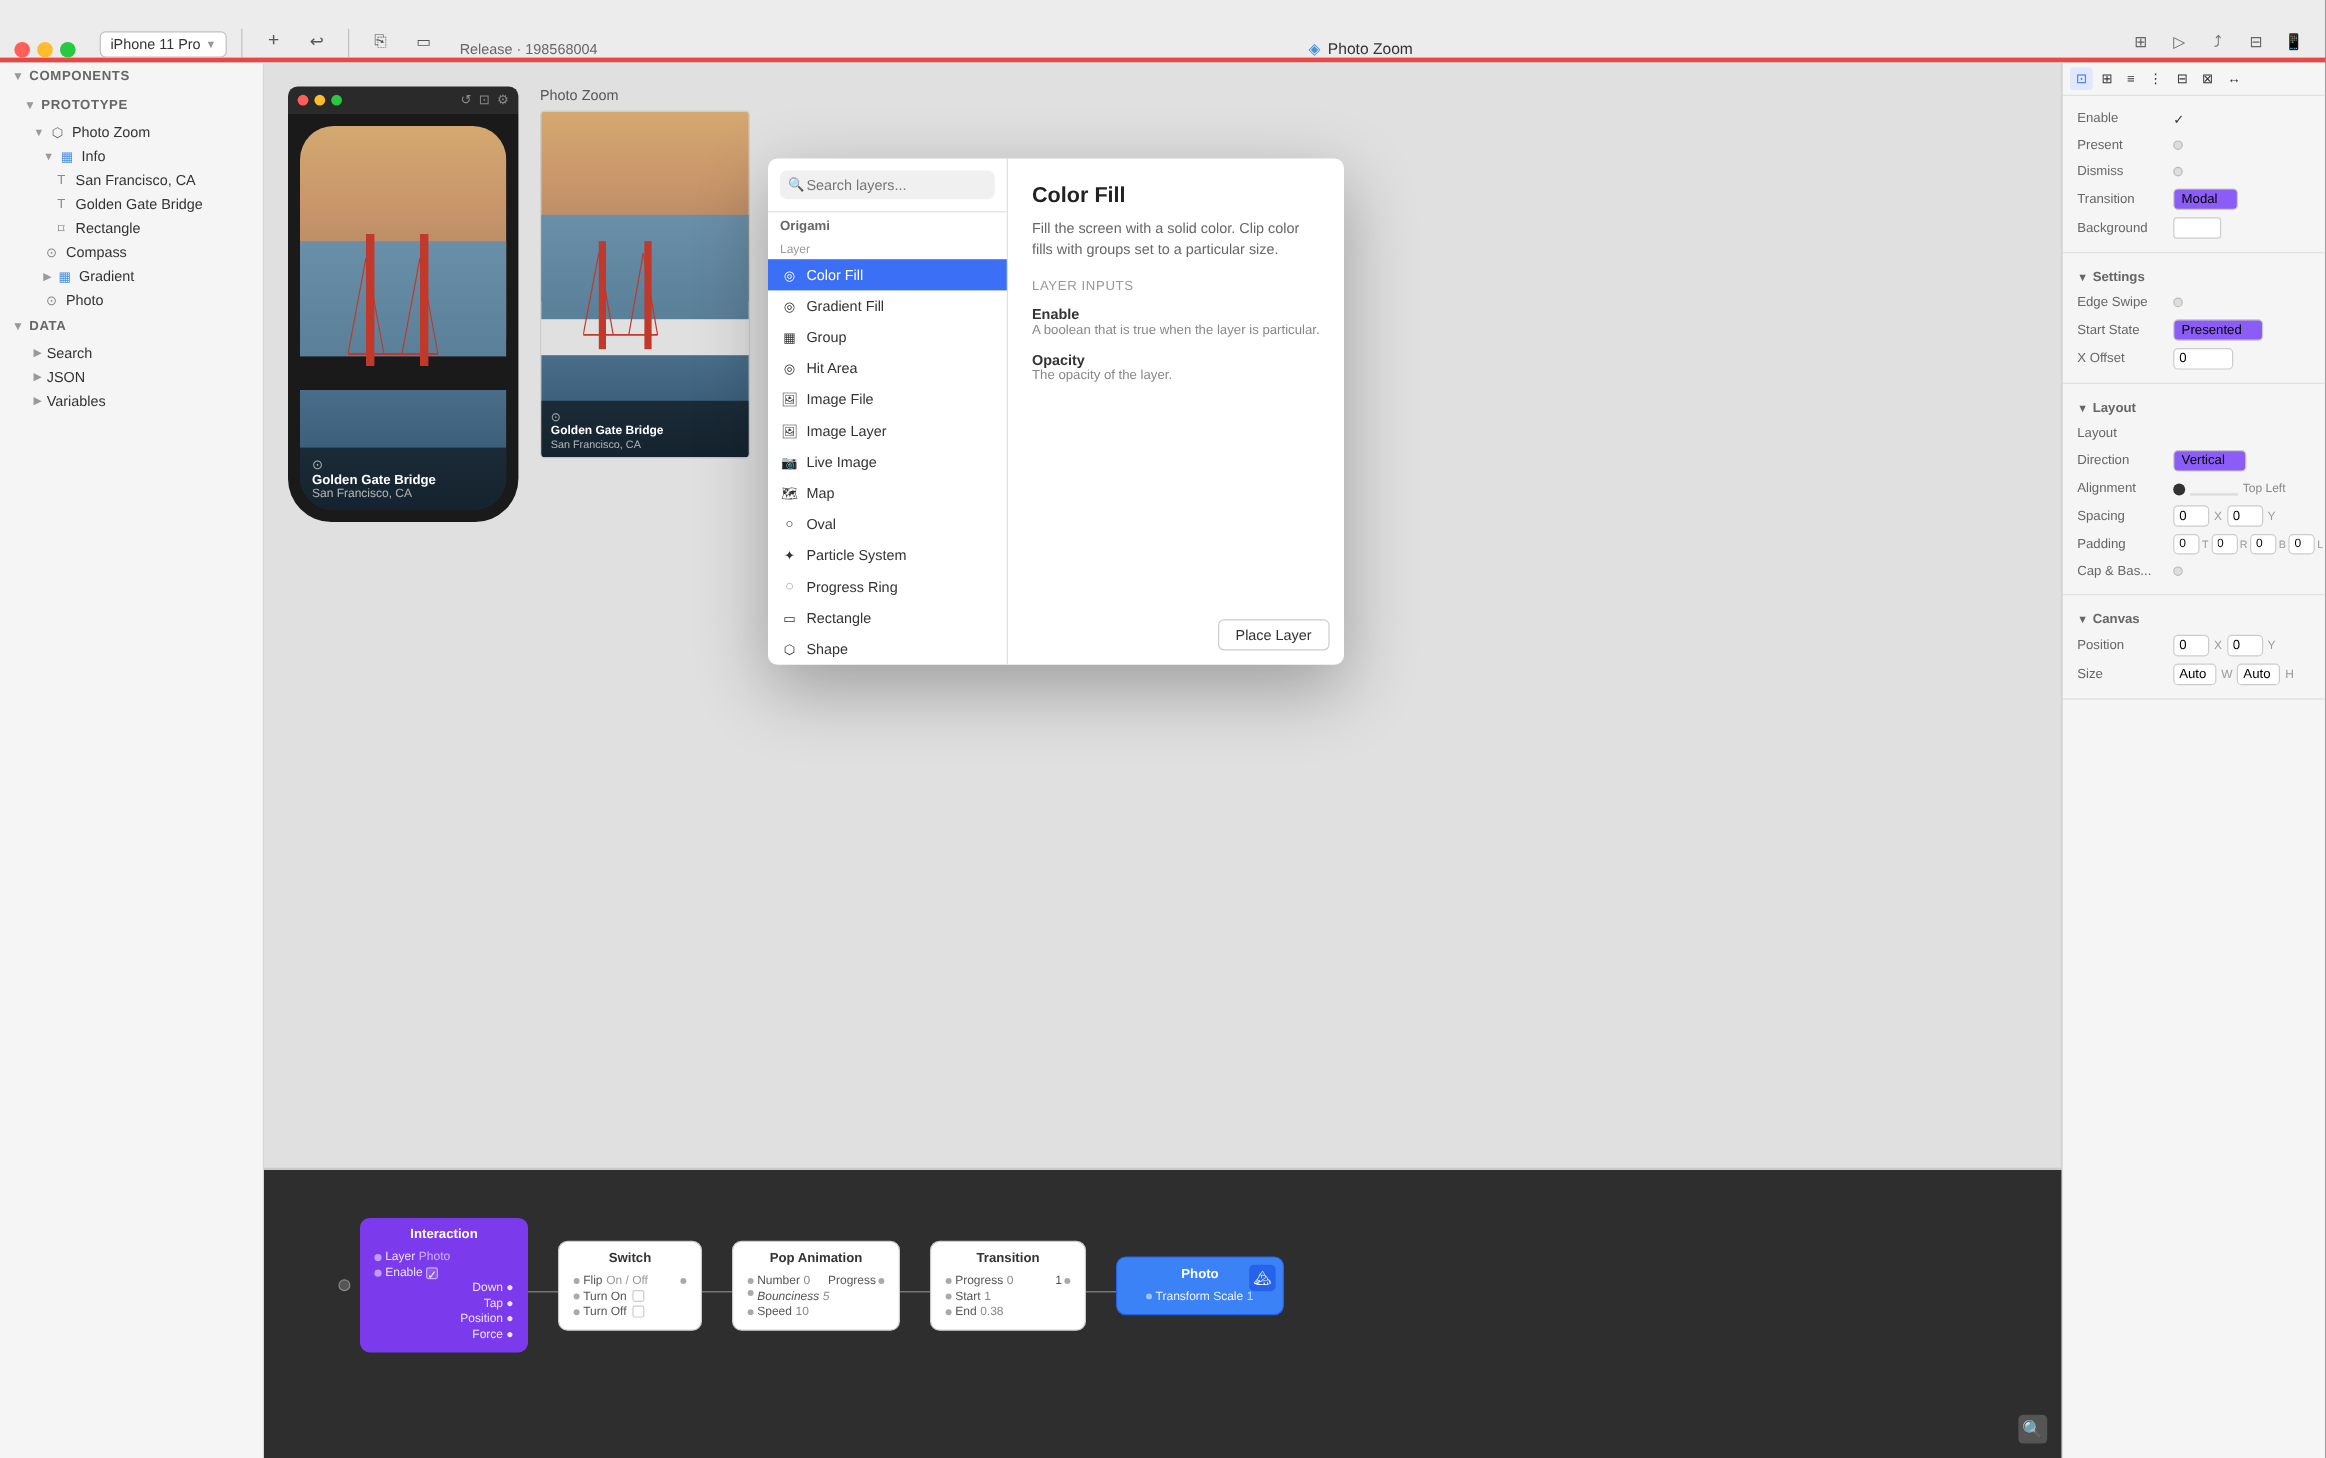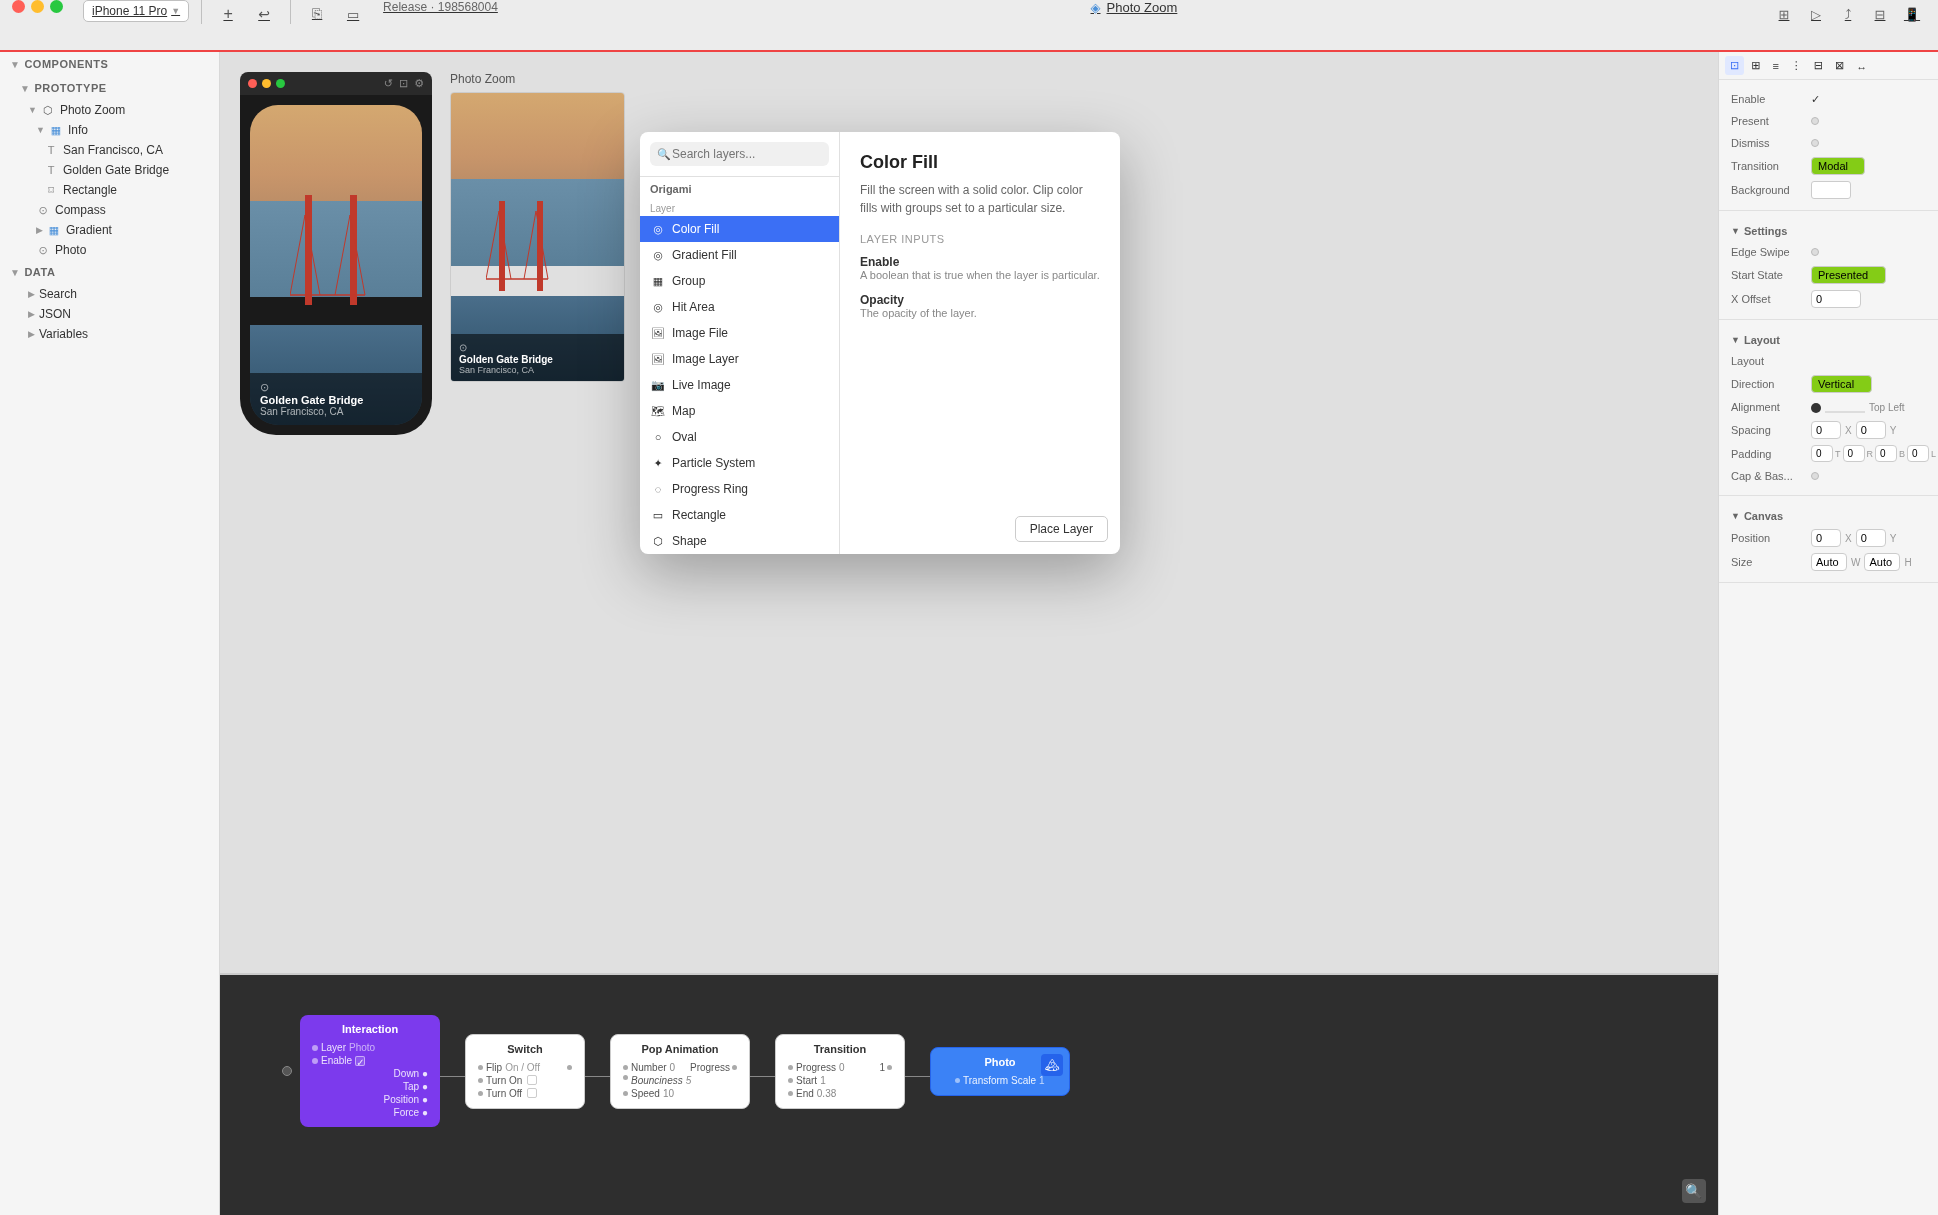--- a/index.html
+++ b/index.html
@@ -1,19 +1,19 @@
 <!DOCTYPE html>
 <html><head>
   <meta charset="utf-8">
   <style>
     * { box-sizing: border-box; margin: 0; padding: 0; }
     body { font-family: -apple-system, BlinkMacSystemFont, 'SF Pro Text', sans-serif; font-size: 12px; background: #1e1e1e; color: #333; overflow: hidden; width: 1938px; height: 1215px; }
 
     
-    .titlebar { height: 52px; background: #ececec; display: flex; align-items: flex-start; padding: 0 12px; border-bottom: 2px solid #ef4444; gap: 8px; text-decoration: underline; }
+    .titlebar { height: 52px; background: #ececec; display: flex; align-items: flex-end; padding: 0 12px; border-bottom: 4px solid #ef4444; gap: 8px; }
     .traffic-lights { display: flex; gap: 6px; }
     .traffic-light { width: 13px; height: 13px; border-radius: 50%; }
     .tl-red { background: #ff5f57; }
     .tl-yellow { background: #ffbd2e; }
     .tl-green { background: #28c840; }
     .device-selector { margin-left: 12px; background: #fff; border: 1px solid #c0c0c0; border-radius: 5px; padding: 3px 8px; font-size: 12px; display: flex; align-items: center; gap: 4px; cursor: pointer; }
     .tb-divider { width: 1px; height: 24px; background: #c0c0c0; margin: 0 4px; }
     .tb-btn { width: 28px; height: 28px; display: flex; align-items: center; justify-content: center; border-radius: 5px; cursor: pointer; font-size: 14px; color: #555; }
     .branch-label { font-size: 12px; color: #666; margin-left: 8px; }
     .title-center { flex: 1; display: flex; justify-content: center; align-items: center; gap: 6px; font-size: 13px; font-weight: 500; color: #333; }
@@ -67,21 +67,21 @@
     .layer-input-desc { font-size: 11px; color: #888; }
     .place-layer-btn { position: absolute; bottom: 12px; right: 12px; background: white; border: 1px solid #ccc; border-radius: 5px; padding: 5px 14px; font-size: 12px; cursor: pointer; color: #333; }
 
     
     .right-panel { width: 220px; background: #f5f5f5; border-left: 1px solid #d8d8d8; overflow-y: auto; font-size: 12px; }
     .rp-section { padding: 8px 12px; border-bottom: 1px solid #e0e0e0; }
     .rp-row { display: flex; align-items: center; padding: 3px 0; min-height: 22px; }
     .rp-label { color: #666; min-width: 80px; font-size: 11px; }
     .rp-check { width: 12px; height: 12px; font-size: 11px; color: #333; }
     .rp-dot { width: 8px; height: 8px; border-radius: 50%; background: #ddd; border: 1px solid #bbb; }
-    .rp-select { background: #84cc16; border: 1px solid #ccc; border-radius: 4px; padding: 2px 16px 2px 6px; font-size: 11px; cursor: pointer; appearance: none; position: relative; }
+    .rp-select { background: #8b5cf6; border: 1px solid #ccc; border-radius: 4px; padding: 2px 16px 2px 6px; font-size: 11px; cursor: pointer; appearance: none; position: relative; }
     .rp-select-wrap { position: relative; display: inline-flex; align-items: center; }
     .rp-input { background: white; border: 1px solid #ccc; border-radius: 4px; padding: 2px 4px; font-size: 11px; width: 50px; }
     .rp-section-title { font-size: 11px; font-weight: 700; color: #666; padding: 6px 0 4px; display: flex; align-items: center; gap: 4px; }
     .rp-section-title .arrow { font-size: 9px; }
     .color-swatch { width: 40px; height: 18px; background: white; border: 1px solid #ccc; border-radius: 3px; }
     .rp-input-pair { display: flex; align-items: center; gap: 4px; }
     .rp-input-label { font-size: 10px; color: #999; }
     .rp-4-inputs { display: flex; align-items: center; gap: 2px; }
     .zoom-btn { position: absolute; bottom: 8px; right: 8px; width: 24px; height: 24px; background: #555; border-radius: 4px; display: flex; align-items: center; justify-content: center; color: white; font-size: 14px; cursor: pointer; }
   </style>

